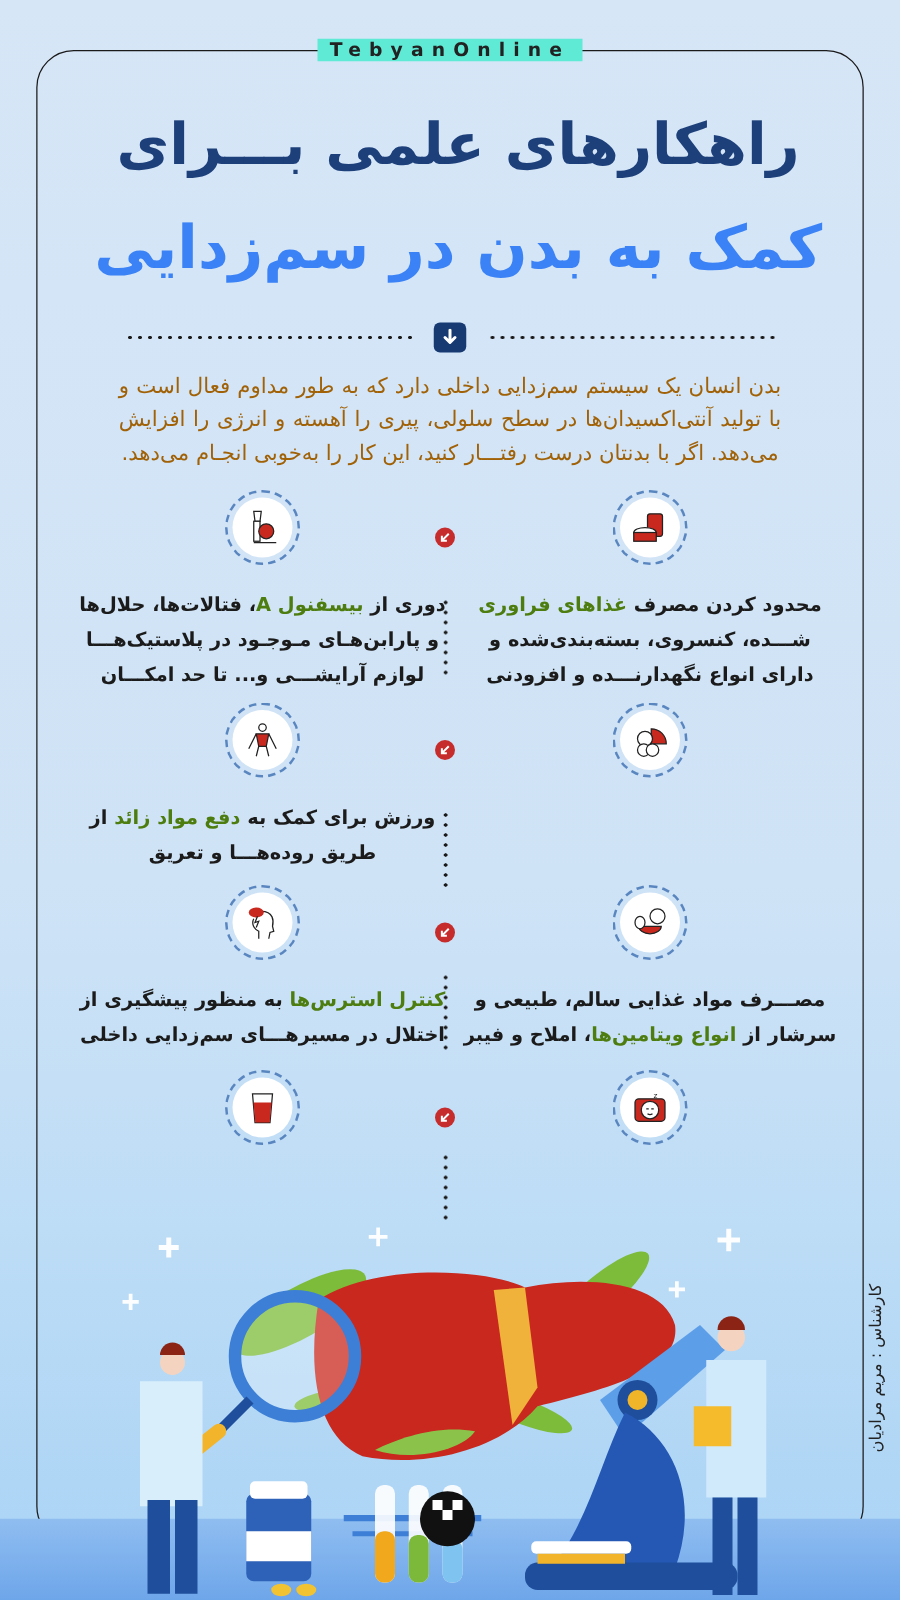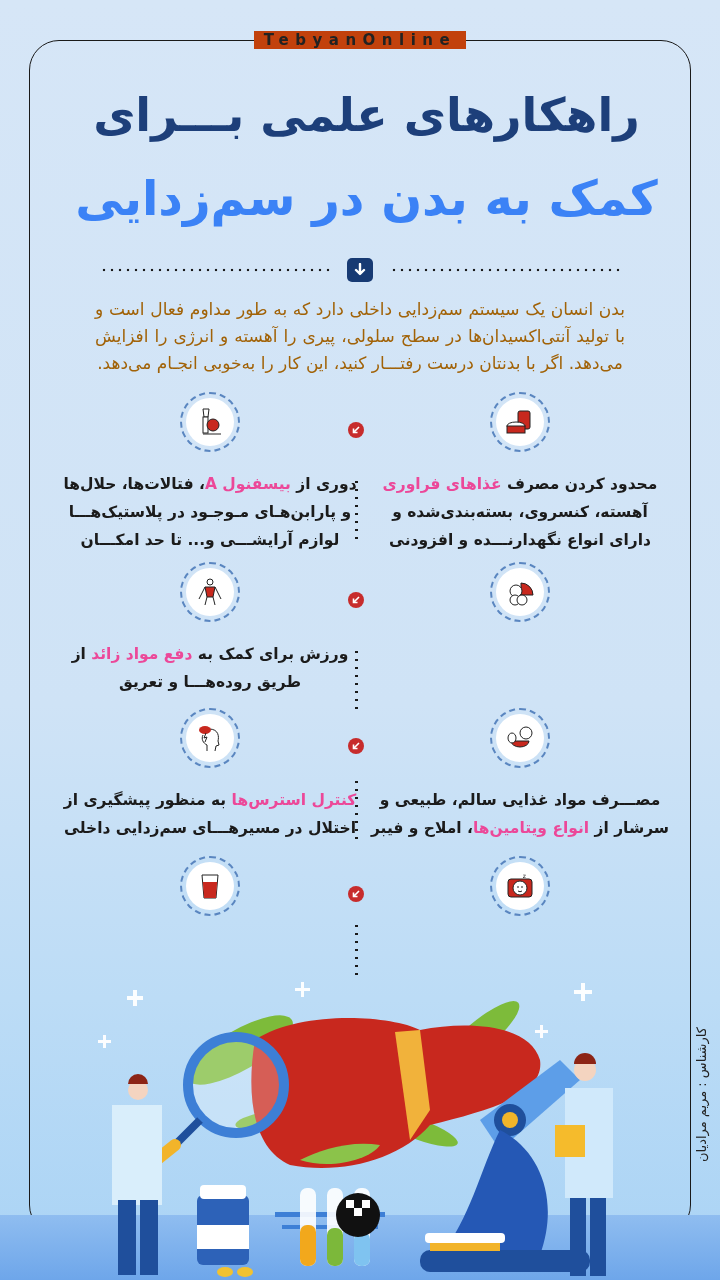--- a/index.html
+++ b/index.html
@@ -13,21 +13,21 @@
     }
     .frame {
       position: absolute; left: 29px; top: 40px; width: 662px; height: 1195px;
       border: 1.5px solid #1a1a1a; border-radius: 30px;
     }
     .brand-bar {
       position: absolute; left: 0; top: 28px; width: 720px; height: 24px;
       display: flex; justify-content: center; align-items: center; direction: ltr;
     }
     .brand-text {
-      background: #c2410c; padding: 0 10px;
+      background: #5eead4; padding: 0 10px;
       font-family: "DejaVu Sans", sans-serif; font-weight: bold; font-size: 15px;
       letter-spacing: 6.5px; color: #222;
     }
     .title1, .title2 {
       position: absolute; left: 0; width: 720px; text-align: center;
       font-family: "DejaVu Sans", sans-serif; font-weight: bold; padding-left: 13px;
     }
     .title1 { top: 88px; font-size: 46px; color: #1d3f7a; }
     .title2 { top: 170px; font-size: 48px; color: #3b82f6; }
     .divider {
@@ -51,21 +51,21 @@
       margin: 0 auto; width: 60px; height: 60px; border-radius: 50%;
       border: 2px dashed #5a86c0; display: flex; align-items: center; justify-content: center;
     }
     .tip .icon-inner {
       width: 48px; height: 48px; border-radius: 50%; background: #fff;
       display: flex; align-items: center; justify-content: center;
     }
     .tip .text {
       margin-top: 18px; font-size: 15.5px; line-height: 28px; color: #1b1b1b; font-weight: bold;
     }
-    .hl { color: #ec4899; margin-top: 22px; }
+    .hl { color: #4d7c0f; margin-top: 22px; }
     .marker {
       position: absolute; left: 348px; width: 16px; height: 16px; border-radius: 50%;
       background: #c72c2c; display: flex; align-items: center; justify-content: center;
     }
     .vdots {
       position: absolute; left: 355px; width: 3px;
       background-image: radial-gradient(circle, #1a1a1a 1.2px, transparent 1.5px);
       background-size: 3px 8px; background-repeat: repeat-y;
     }
     .credit {
@@ -107,21 +107,21 @@
     <div class="tip" style="top: 392px; left: 370px;">
       <div class="icon-circle">
         <div class="icon-inner">
           <svg width="30" height="30" viewBox="0 0 30 30">
             <rect x="13" y="4" width="12" height="18" rx="2" fill="#c8281e" stroke="#222"></rect>
             <ellipse cx="11" cy="19" rx="9" ry="4" fill="#fff" stroke="#222"></ellipse>
             <rect x="2" y="19" width="18" height="7" fill="#c8281e" stroke="#222"></rect>
           </svg>
         </div>
       </div>
-      <p class="text"><span>محدود کردن مصرف </span><span class="hl">غذاهای فراوری</span><span> آهسته، کنسروی، بسته‌بندی‌شده و دارای انواع نگهدارنـــده و افزودنی</span></p>
+      <p class="text"><span>محدود کردن مصرف </span><span class="hl">غذاهای فراوری</span><span> شـــده، کنسروی، بسته‌بندی‌شده و دارای انواع نگهدارنـــده و افزودنی</span></p>
     </div>
     <div class="tip" style="top: 392px; left: 60px;">
       <div class="icon-circle">
         <div class="icon-inner">
           <svg width="30" height="30" viewBox="0 0 30 30">
             <path d="M8 2h6l-1 8h-4z" fill="#fff" stroke="#222"></path>
             <rect x="8" y="10" width="5" height="16" fill="#fff" stroke="#222"></rect>
             <circle cx="18" cy="18" r="6" fill="#c8281e" stroke="#222"></circle>
             <path d="M8 27h18" stroke="#222"></path>
           </svg>

